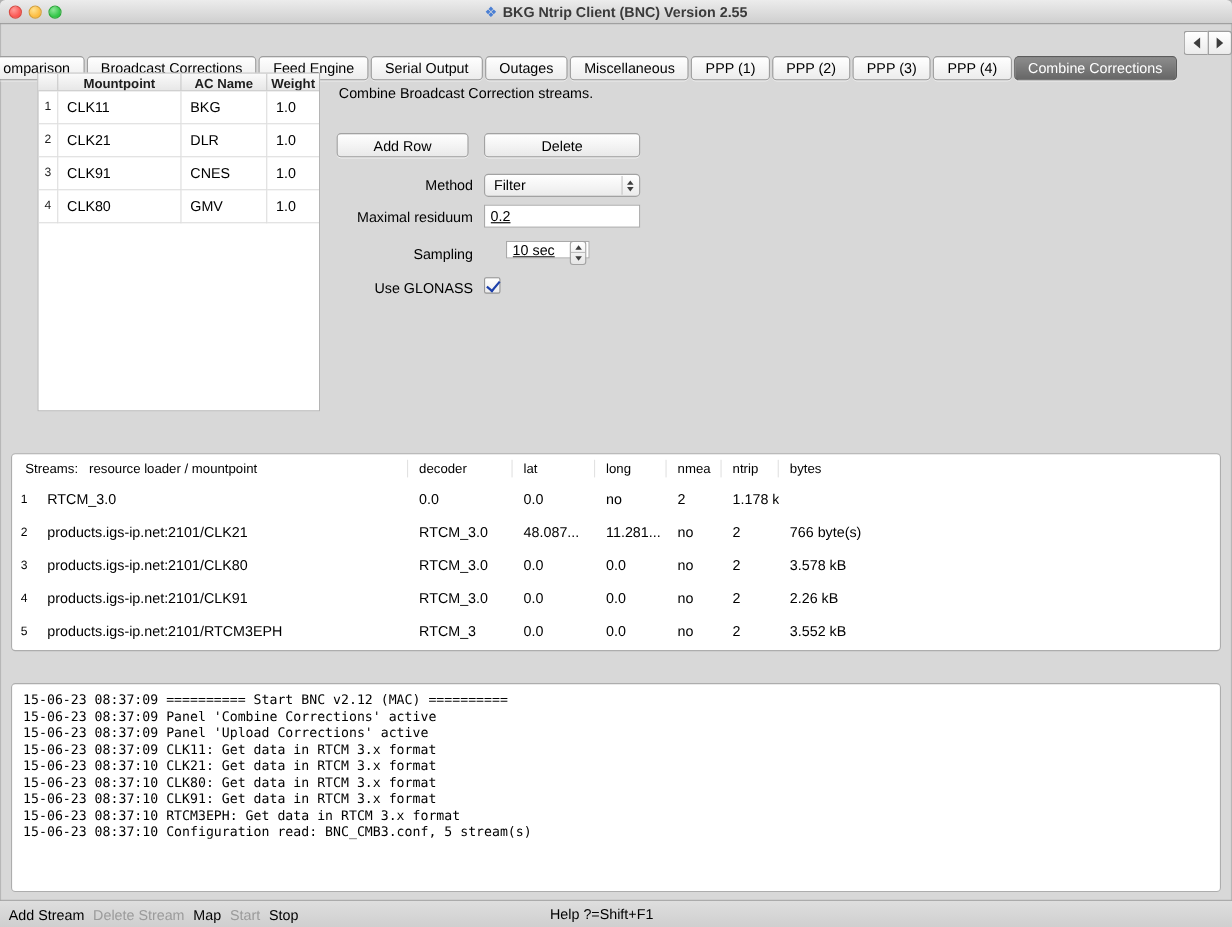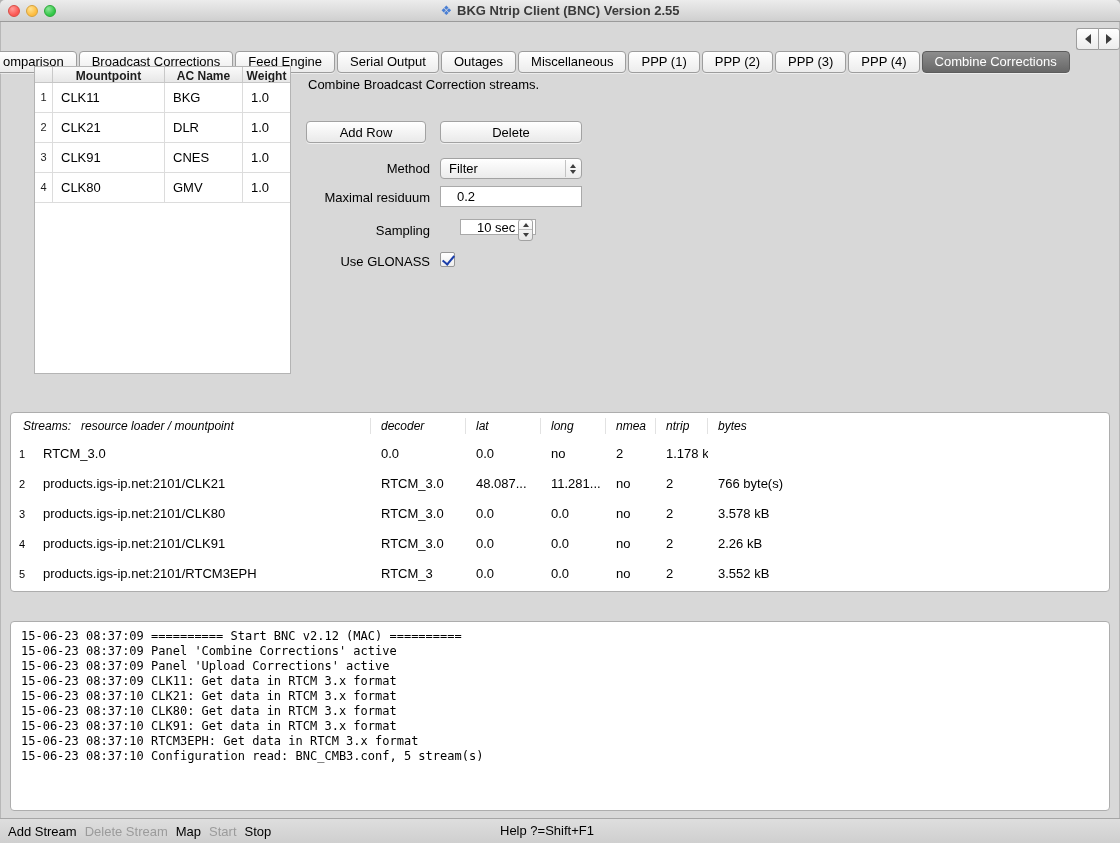--- a/index.html
+++ b/index.html
@@ -53,37 +53,37 @@
   .btn.add-row { left:306px; top:121px; width:120px; }
   .btn.del     { left:440px; top:121px; width:142px; }
   .flabel { position:absolute; left:306px; width:124px; text-align:right; font-size:13px; color:#000; }
   .combo { position:absolute; left:440px; top:158px; width:142px; height:21px; border:1px solid #a2a2a2; border-radius:4px;
     background:linear-gradient(#ffffff,#ebebeb); font-size:13px; line-height:19px; padding-left:8px; }
   .combo-arrows { position:absolute; right:1px; top:1px; bottom:1px; width:15px; border-left:1px solid #c3c3c3;
     display:flex; flex-direction:column; align-items:center; justify-content:center; gap:2px; }
   .tri-up   { width:0;height:0;border-left:3.5px solid transparent;border-right:3.5px solid transparent;border-bottom:4.5px solid #3e3e3e; display:block; }
   .tri-down { width:0;height:0;border-left:3.5px solid transparent;border-right:3.5px solid transparent;border-top:4.5px solid #3e3e3e; display:block; }
   .text-input { position:absolute; height:21px; border:1px solid #a9a9a9; background:#fff; font-size:13px;
-    font-family:inherit; padding-left:16px; color:#000; }
+    font-family:inherit; padding-left:5px; color:#000;text-decoration:underline; }
   .inp-residuum { left:440px; top:186px; width:142px; }
   .inp-sampling { left:460px; top:219px; width:76px; height:16px; }
   .stepper { position:absolute; left:518px; top:219px; width:15px; height:22px; border:1px solid #a2a2a2; border-radius:3px;
     background:linear-gradient(#ffffff,#e6e6e6); overflow:hidden; }
   .stepper .half { height:50%; display:flex; align-items:center; justify-content:center; }
   .stepper .half.up { border-bottom:1px solid #bdbdbd; }
   .checkbox { position:absolute; left:440px; top:252px; width:15px; height:15px; border:1px solid #979797; border-radius:2px;
     background:linear-gradient(#ffffff,#ededed); }
   .checkbox.checked::after { content:""; position:absolute; left:4px; top:0px; width:5px; height:10px;
     border-right:2px solid #1c3faa; border-bottom:2px solid #1c3faa; transform:rotate(40deg); }
 
   
   .streams-panel { position:absolute; left:10px; top:412px; width:1100px; height:180px; background:#fff;
     border:1px solid #adadad; border-radius:4px; overflow:hidden; }
   .sgrid { display:grid; grid-template-columns:22px 338px 95px 75px 65px 50px 52px 1fr; }
-  .streams-header { height:26px; align-items:center;font-style:italic; }
+  .streams-header { height:26px; align-items:center; }
   .streams-header .h { font-size:12px; color:#000; padding-left:10px; height:16px; line-height:16px;
     border-right:1px solid #e2e2e2; overflow:hidden; }
   .streams-header .h.first { grid-column:1 / span 2; padding-left:12px; white-space:pre; }
   .streams-header .h.last { border-right:none; }
   .stream-row { height:30px; line-height:30px; font-size:13px; color:#000; }
   .stream-row > div { padding-left:10px; overflow:hidden; white-space:nowrap; }
   .stream-row .rnum { padding:0; text-align:center; font-size:11px; }
 
   
   .monitor-tabs { position:absolute; top:597px; left:0; right:0; height:21px; display:flex; justify-content:center; }

